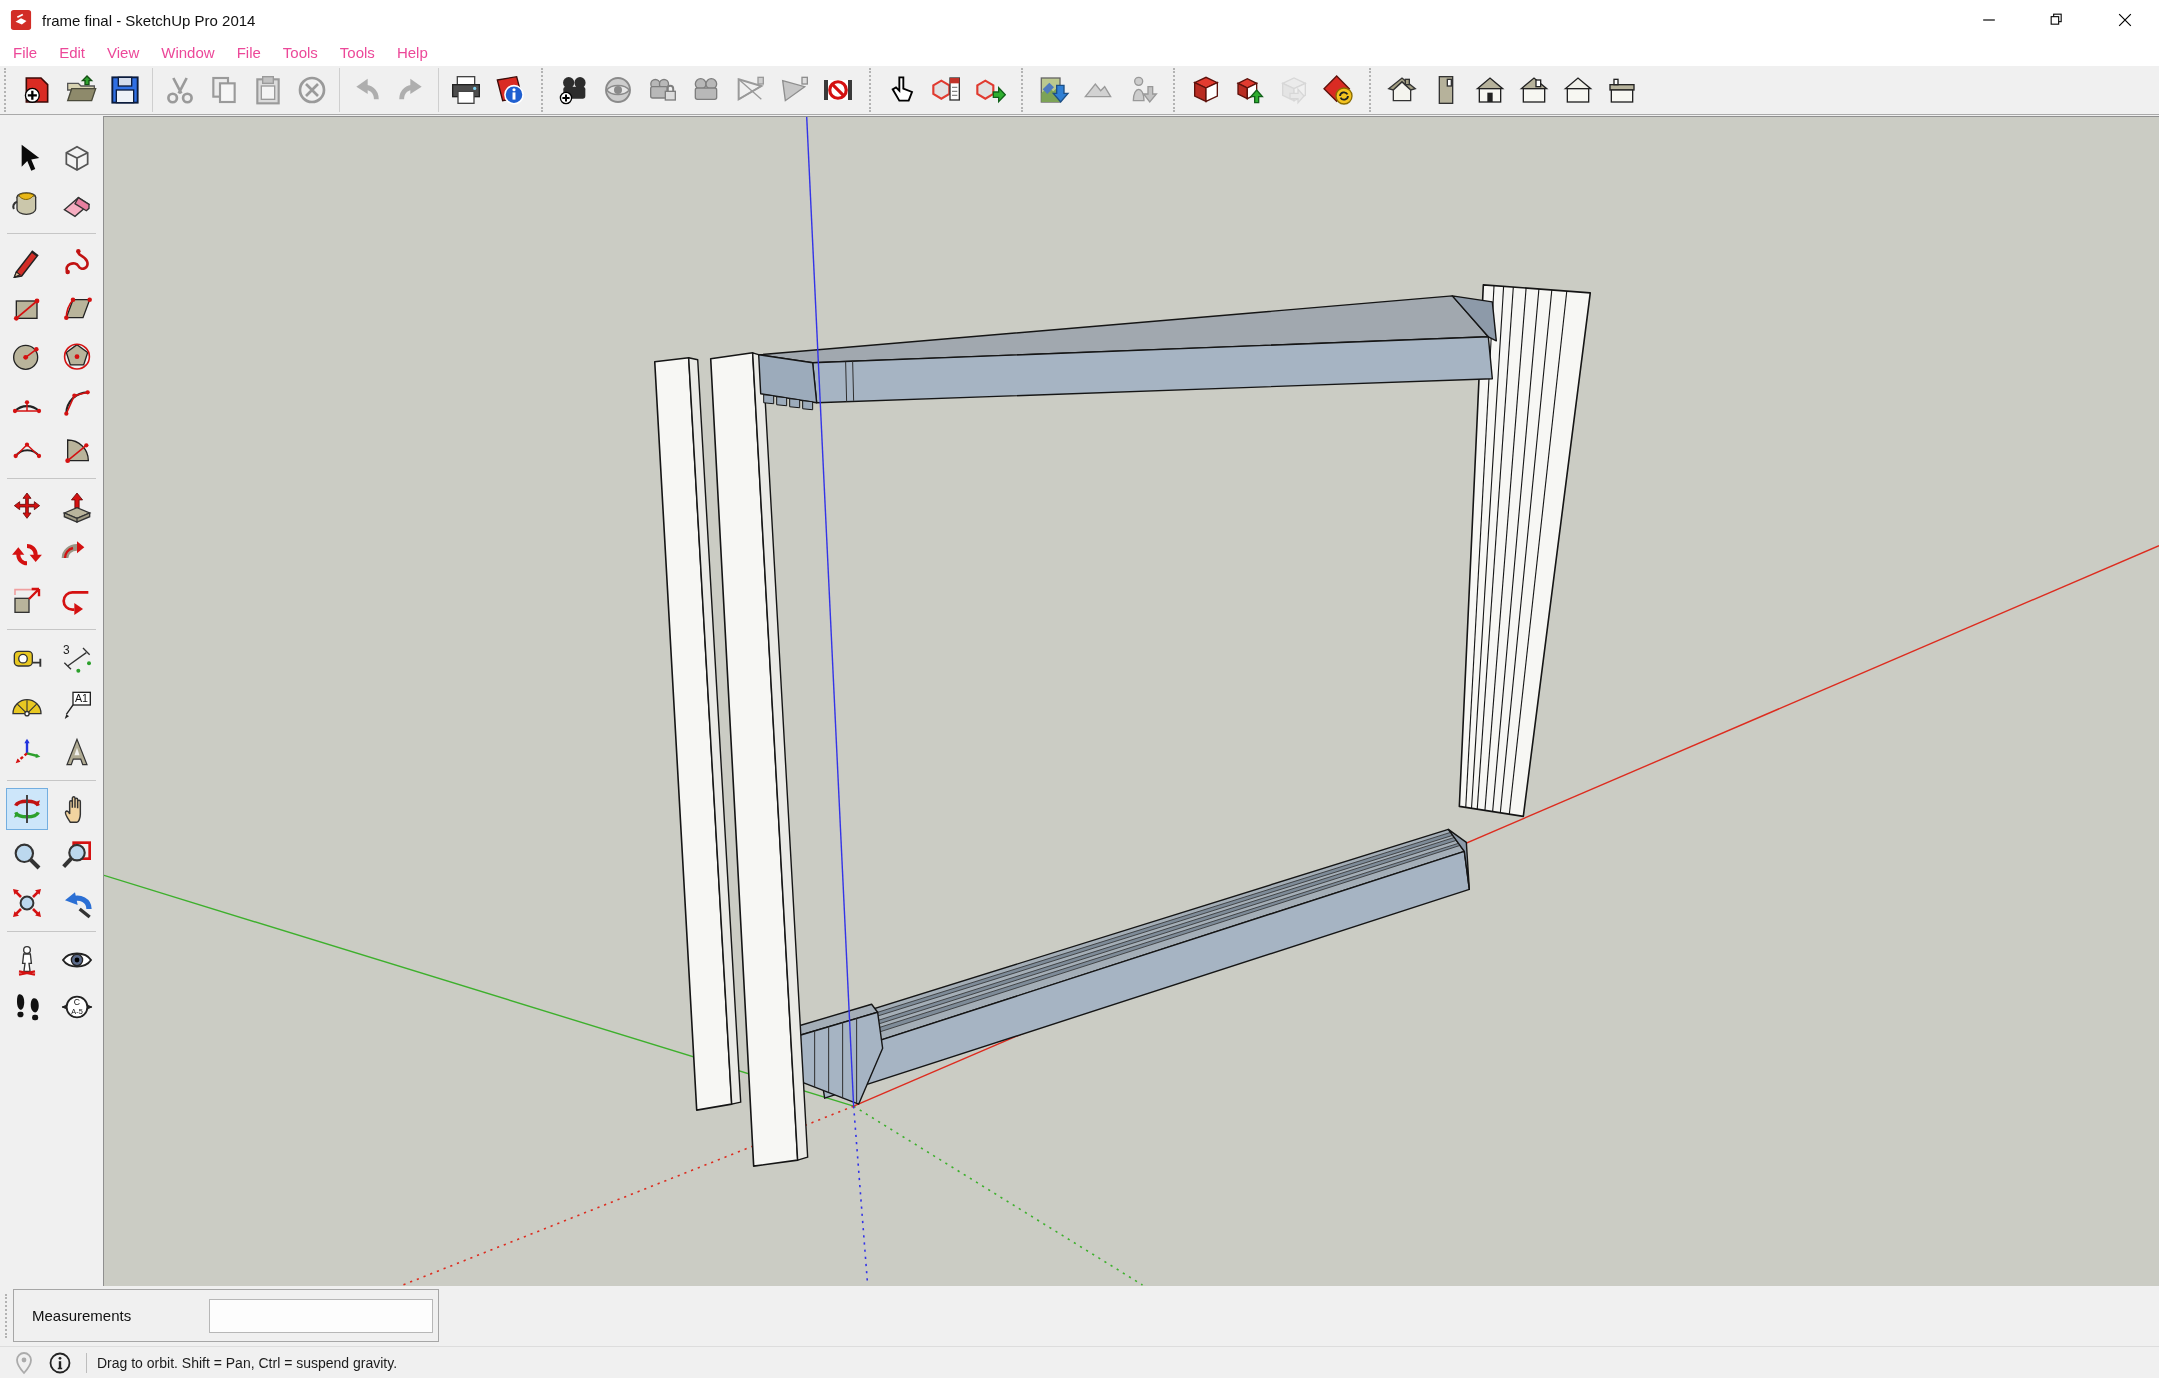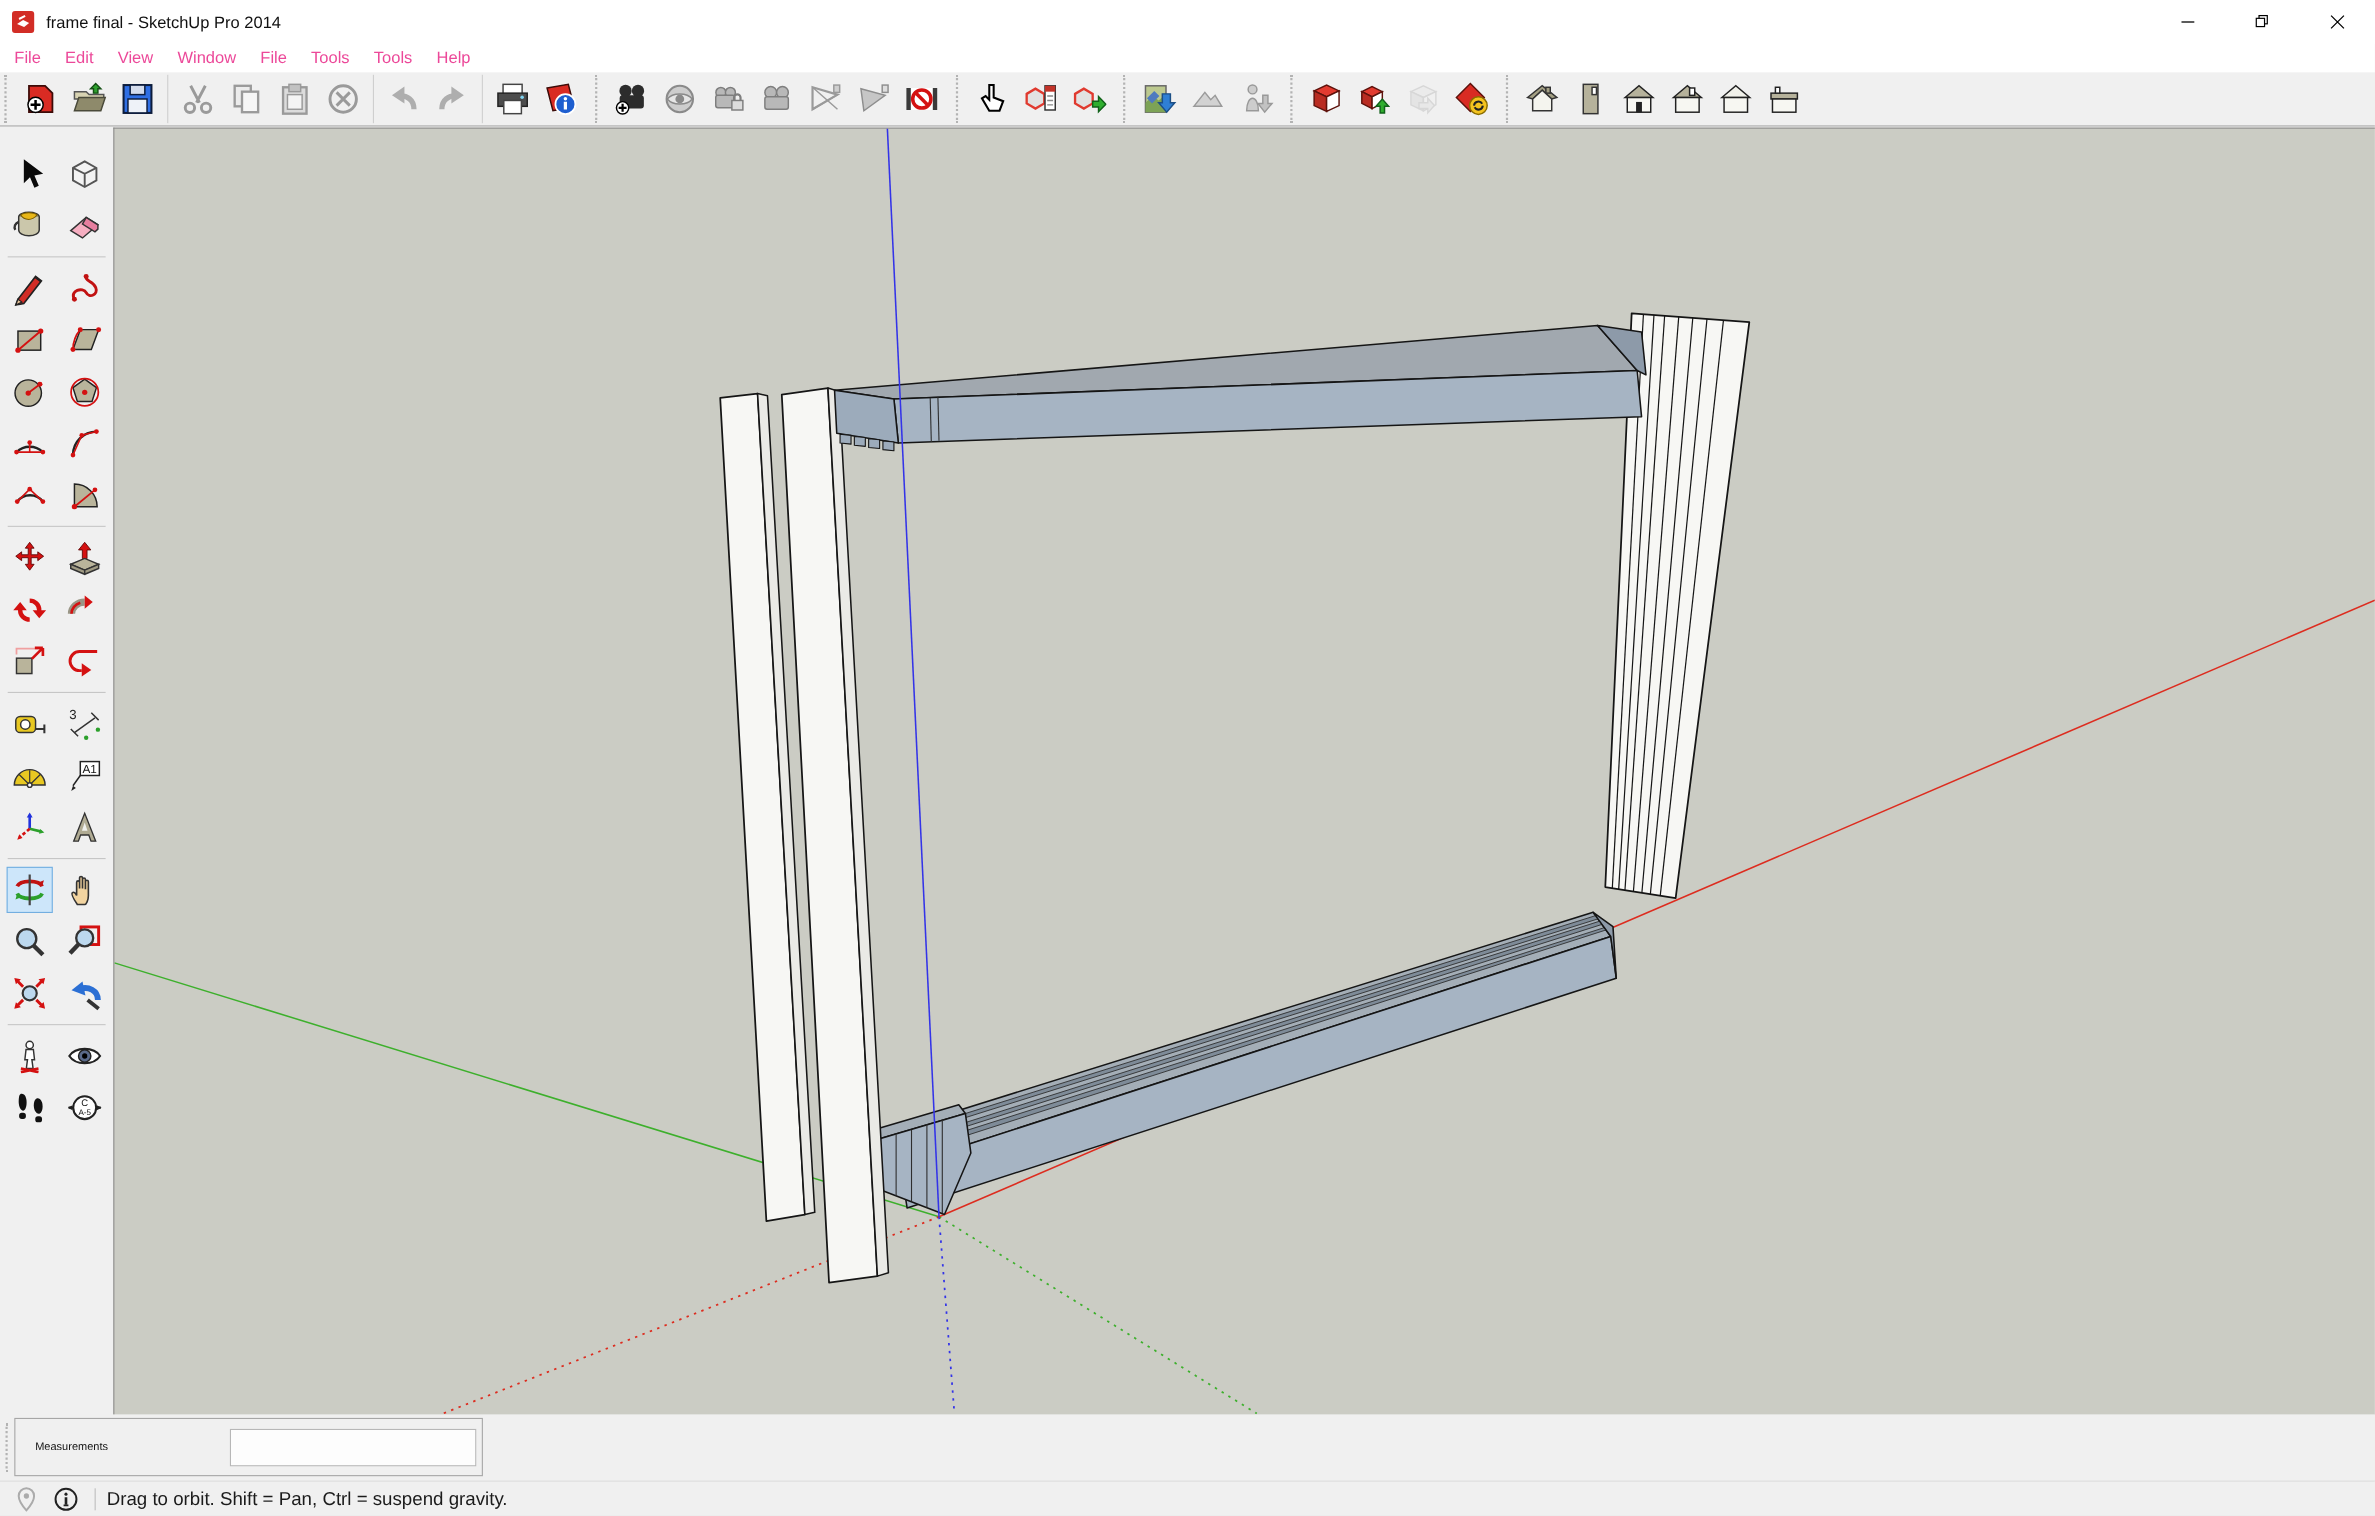--- a/index.html
+++ b/index.html
@@ -37,29 +37,29 @@
   .pal-sep{height:1px;background:#c6c6c6;margin:7px 7px;}
   
   .viewport{position:absolute;left:103px;top:116px;width:2056px;height:1170px;background:#cbccc4;
             border-left:1px solid #8f8f8f;border-top:1px solid #8f8f8f;box-sizing:border-box;}
   .viewport svg{position:absolute;left:0;top:0;width:100%;height:100%;}
   
   .tray{position:absolute;left:0;top:1286px;width:2159px;height:60px;background:#f0f0f0;}
   .tray-grip{position:absolute;left:5px;top:8px;height:44px;border-left:2px dotted #b3b3b3;}
   .tray-panel{position:absolute;left:13px;top:3px;width:426px;height:53px;background:#f0f0f0;
               border:1px solid #a6a6a6;display:flex;align-items:center;box-sizing:border-box;}
-  .tray-label{font-size:10px;color:#111;margin-left:18px;}
+  .tray-label{font-size:15px;color:#111;margin-left:18px;}
   .tray-input{margin-left:auto;margin-right:5px;width:224px;height:34px;border:1px solid #b7b7b7;
               background:#fdfdfd;font-size:15px;padding:0 6px;box-sizing:border-box;}
   
   .statusbar{position:absolute;left:0;top:1346px;width:2159px;height:32px;background:#f0f0f0;
              border-top:1px solid #dddddd;display:flex;align-items:center;box-sizing:border-box;}
   .sb-icon{width:24px;height:24px;margin-left:12px;display:flex;align-items:center;}
   .sb-divider{width:1px;height:20px;background:#bdbdbd;margin:0 10px 0 14px;}
-  .sb-text{font-size:17px;color:#1b1b1b;}
+  .sb-text{font-size:14px;color:#1b1b1b;}
 </style>
 </head>
 <body>
 
 <div class="titlebar">
   <span class="app-logo" id="appLogo"><svg viewBox="0 0 24 24" width="22" height="22">
         <rect x="1" y="1" width="22" height="22" rx="3" fill="#d22d26"></rect>
         <path d="M6 14l6-4 6 3-5 4z" fill="#fff"></path>
         <path d="M8 9l6-3" stroke="#fff" stroke-width="2"></path>
       </svg></span>

